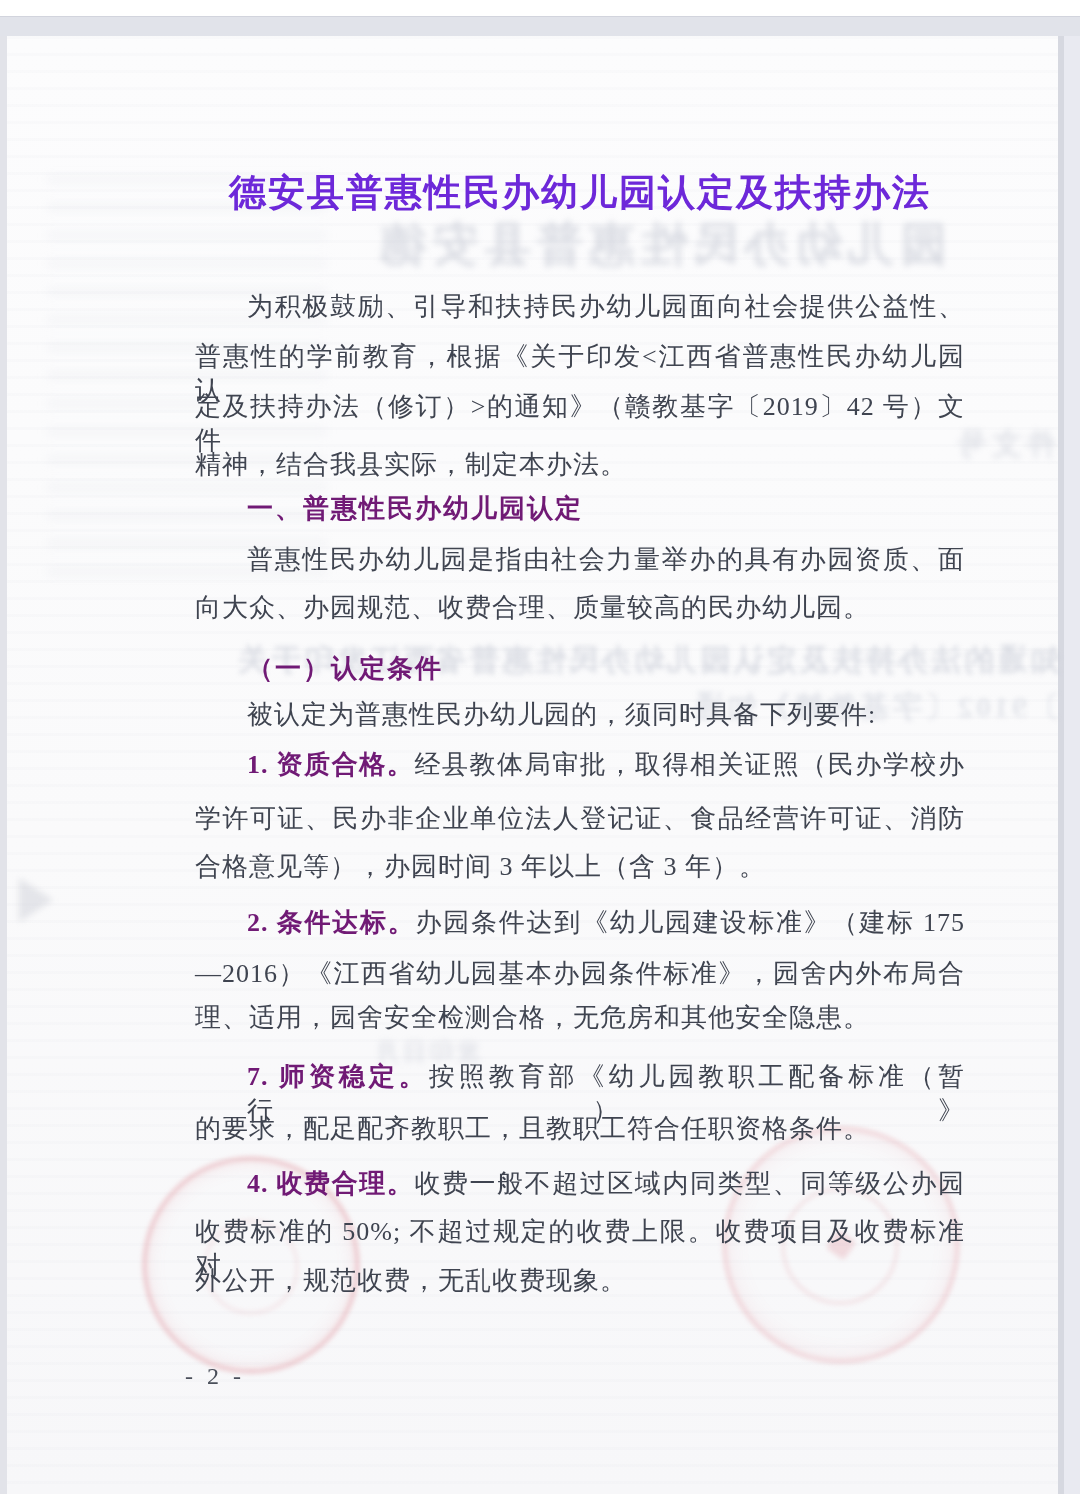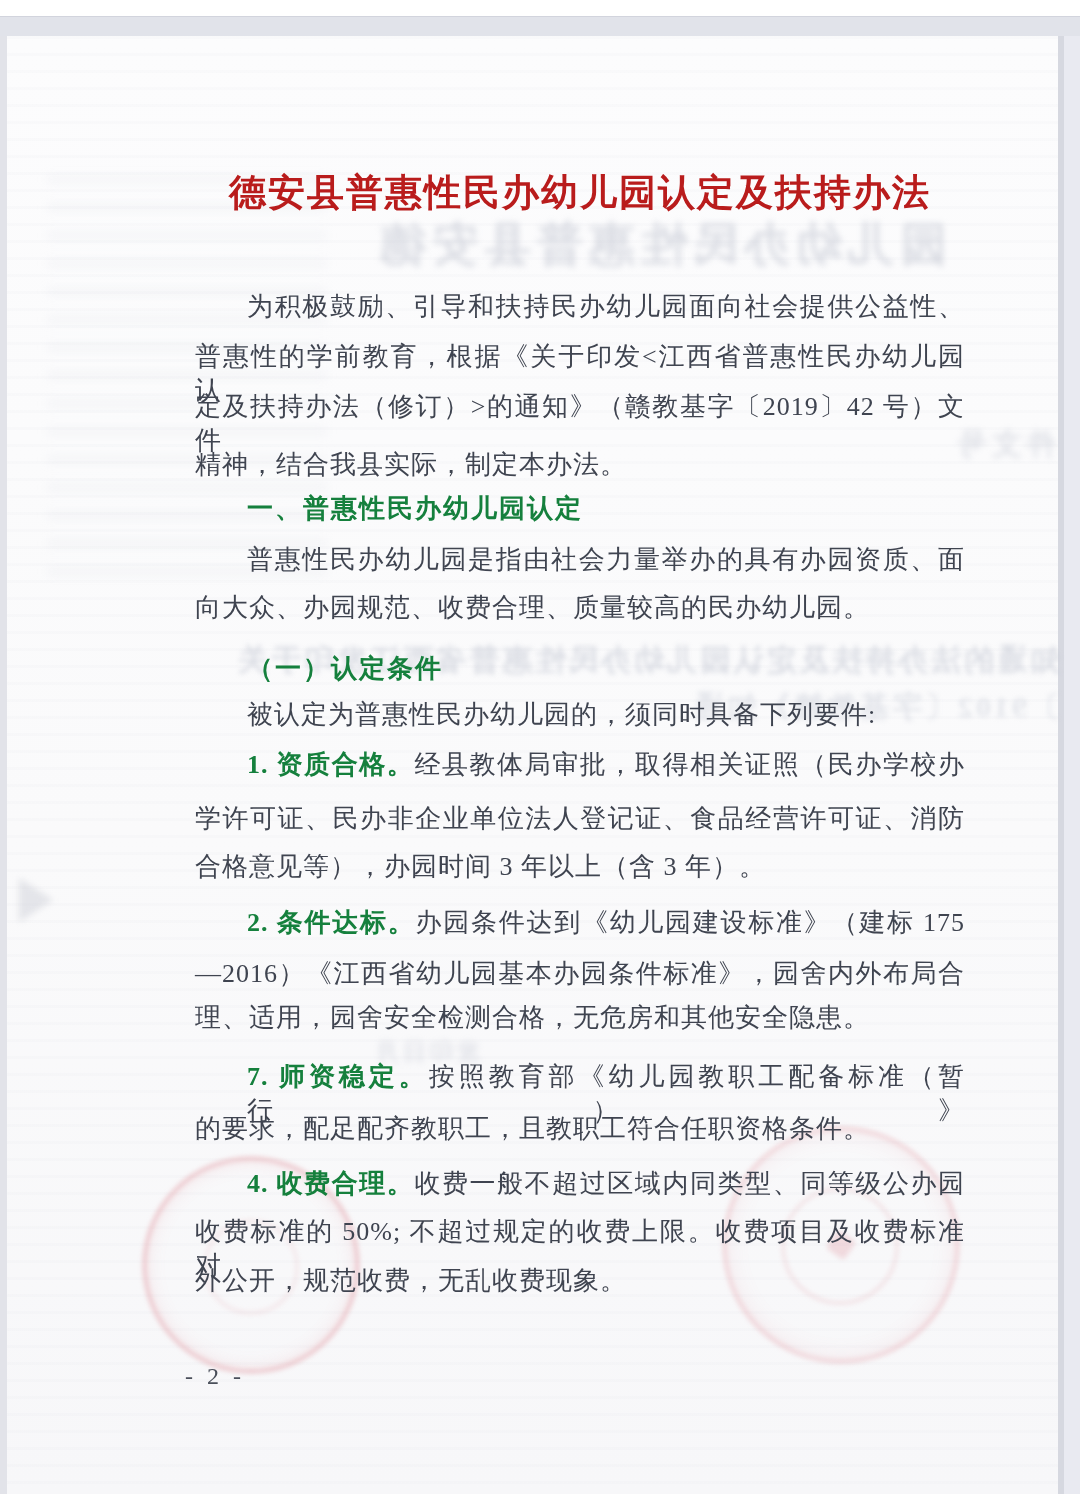--- a/index.html
+++ b/index.html
@@ -16,26 +16,26 @@
   .paper{position:absolute;left:7px;top:36px;width:1051px;height:1458px;background:linear-gradient(180deg,#fcfcfd 0%,#fafafb 55%,#f7f7f9 100%);}
   .scan-stripes{position:absolute;inset:0;background:repeating-linear-gradient(180deg,rgba(190,194,206,0.05) 0 3px,rgba(0,0,0,0) 3px 17px);pointer-events:none;}
   .margin-smudge{position:absolute;left:40px;top:140px;width:280px;height:420px;
     background:repeating-linear-gradient(180deg,rgba(205,208,218,0.16) 0 7px,rgba(255,255,255,0) 7px 28px);
     filter:blur(5px);pointer-events:none;}
   .fold-arrow{position:absolute;left:12px;top:842px;width:0;height:0;
     border-top:22px solid transparent;border-bottom:22px solid transparent;
     border-left:34px solid rgba(201,204,213,0.45);filter:blur(3px);}
   
   .doc-title{position:absolute;left:195px;width:770px;top:168px;text-align:center;
-    font-size:37px;font-weight:700;color:#b91c1c;letter-spacing:2px;}
+    font-size:37px;font-weight:700;color:#6d28d9;letter-spacing:2px;}
   .line{position:absolute;left:195px;width:770px;font-size:26px;line-height:34px;
     color:#3f4450;letter-spacing:1px;text-align:justify;text-justify:inter-character;white-space:nowrap;}
   .line.full{text-align-last:justify;white-space:normal;}
   .line.indent{padding-left:52px;width:718px;}
-  .pre{font-weight:700;color:#15803d;}
+  .pre{font-weight:700;color:#701a75;}
   .head .pre{font-size:26px;letter-spacing:2px;}
   .page-number{position:absolute;left:185px;top:1363px;font-size:24px;color:#4a4f5a;letter-spacing:4px;}
   
   .ghost{position:absolute;color:#bfc3cf;font-weight:700;transform:scaleX(-1);
     filter:blur(3px);opacity:.55;white-space:nowrap;pointer-events:none;}
   .ghost-title{left:370px;top:214px;width:580px;font-size:46px;letter-spacing:6px;text-align:center;}
   .ghost-l1{left:215px;top:640px;width:845px;font-size:30px;letter-spacing:3px;filter:blur(2.5px);opacity:.6;color:#c6cad5;}
   .ghost-l2{left:630px;top:687px;width:430px;font-size:30px;letter-spacing:3px;filter:blur(2.5px);opacity:.5;color:#ccd0da;}
   .ghost-side{left:845px;top:424px;width:210px;font-size:30px;letter-spacing:4px;filter:blur(3px);opacity:.45;}
   .ghost-small{left:200px;top:1036px;width:280px;font-size:24px;letter-spacing:3px;filter:blur(3px);opacity:.4;}

